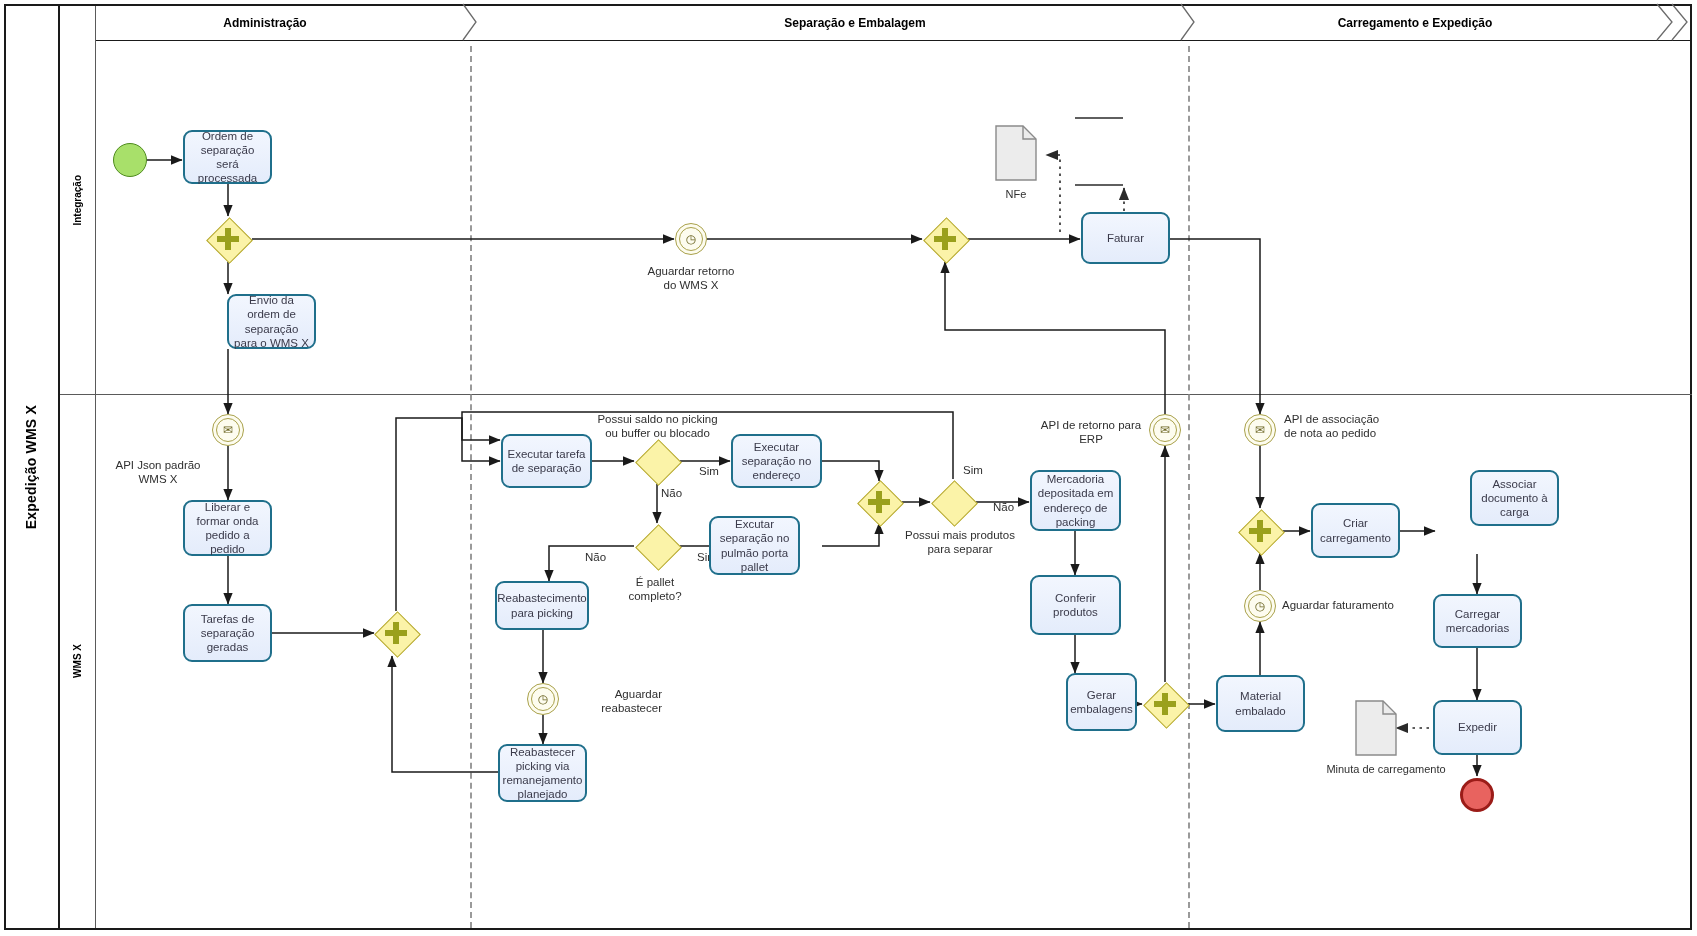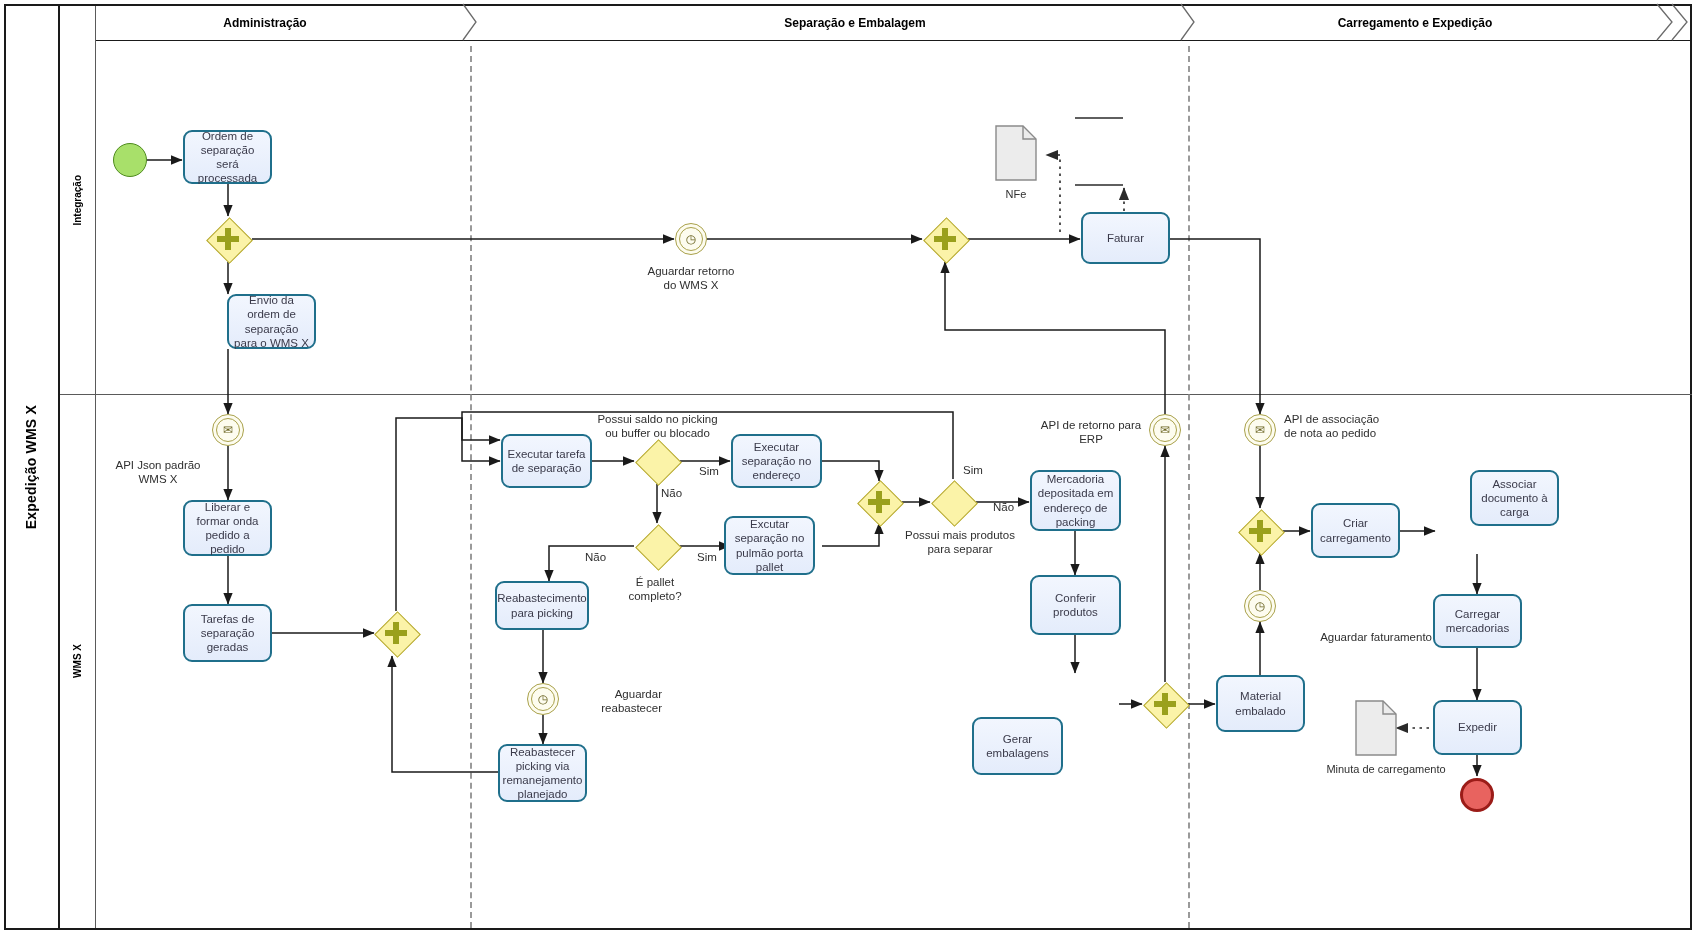--- a/index.html
+++ b/index.html
@@ -222,21 +222,21 @@
     <div class="inner"></div>
     <div class="glyph">✉</div>
   </div>
   <div class="lbl" style="left:1284px;top:412px;width:150px;text-align:left;">API de associação
 de nota ao pedido</div>
 
   <div class="ev-ic" style="left:1244px;top:590px;">
     <div class="inner"></div>
     <div class="glyph">◷</div>
   </div>
-  <div class="lbl" style="left:1282px;top:630px;width:150px;text-align:right;">Aguardar faturamento</div>
+  <div class="lbl" style="left:1282px;top:598px;width:150px;text-align:left;">Aguardar faturamento</div>
 
   <div class="gw" style="left:206px;top:217px;">
     <div class="dia"></div>
     <div class="plus"></div>
   </div>
   <div class="gw" style="left:923px;top:217px;">
     <div class="dia"></div>
     <div class="plus"></div>
   </div>
   <div class="gw" style="left:374px;top:611px;">
@@ -279,26 +279,26 @@
   <div class="edge-lbl" style="left:585px;top:551px;">Não</div>
   <div class="edge-lbl" style="left:963px;top:464px;">Sim</div>
   <div class="edge-lbl" style="left:993px;top:501px;">Não</div>
 
   <div class="task" style="left:183px;top:130px;width:89px;height:54px;">Ordem de separação será processada</div>
   <div class="task" style="left:183px;top:294px;width:89px;height:55px;margin-left:44px;">Envio da ordem de separação para o WMS X</div>
   <div class="task" style="left:183px;top:500px;width:89px;height:56px;">Liberar e formar onda pedido a pedido</div>
   <div class="task" style="left:183px;top:604px;width:89px;height:58px;">Tarefas de separação geradas</div>
   <div class="task" style="left:501px;top:434px;width:91px;height:54px;">Executar tarefa de separação</div>
   <div class="task" style="left:731px;top:434px;width:91px;height:54px;">Executar separação no endereço</div>
-  <div class="task" style="left:724px;top:516px;width:91px;height:59px;">Excutar separação no pulmão porta pallet</div>
+  <div class="task" style="left:709px;top:516px;width:91px;height:59px;">Excutar separação no pulmão porta pallet</div>
   <div class="task" style="left:495px;top:581px;width:94px;height:49px;">Reabastecimento para picking</div>
   <div class="task" style="left:498px;top:744px;width:89px;height:58px;">Reabastecer picking via remanejamento planejado</div>
   <div class="task" style="left:1030px;top:470px;width:91px;height:61px;">Mercadoria depositada em endereço de packing</div>
   <div class="task" style="left:1030px;top:575px;width:91px;height:60px;">Conferir produtos</div>
-  <div class="task" style="left:972px;top:673px;width:91px;height:58px;margin-top:44px;">Gerar embalagens</div>
+  <div class="task" style="left:1066px;top:673px;width:71px;height:58px;">Gerar embalagens</div>
   <div class="task" style="left:1081px;top:212px;width:89px;height:52px;">Faturar</div>
   <div class="task" style="left:1216px;top:675px;width:89px;height:57px;">Material embalado</div>
   <div class="task" style="left:1311px;top:503px;width:89px;height:55px;">Criar carregamento</div>
   <div class="task" style="left:1433px;top:470px;width:89px;height:56px;margin-left:37px;">Associar documento à carga</div>
   <div class="task" style="left:1433px;top:594px;width:89px;height:54px;">Carregar mercadorias</div>
   <div class="task" style="left:1433px;top:700px;width:89px;height:55px;">Expedir</div>
 
   <svg class="doc" style="left:995px;top:125px;width:42px;height:56px;" viewBox="0 0 42 56">
     <path d="M1,1 H28 L41,14 V55 H1 Z" fill="#ececec" stroke="#8a8a8a" stroke-width="1.4"></path>
     <path d="M28,1 V14 H41" fill="none" stroke="#8a8a8a" stroke-width="1.4"></path>

